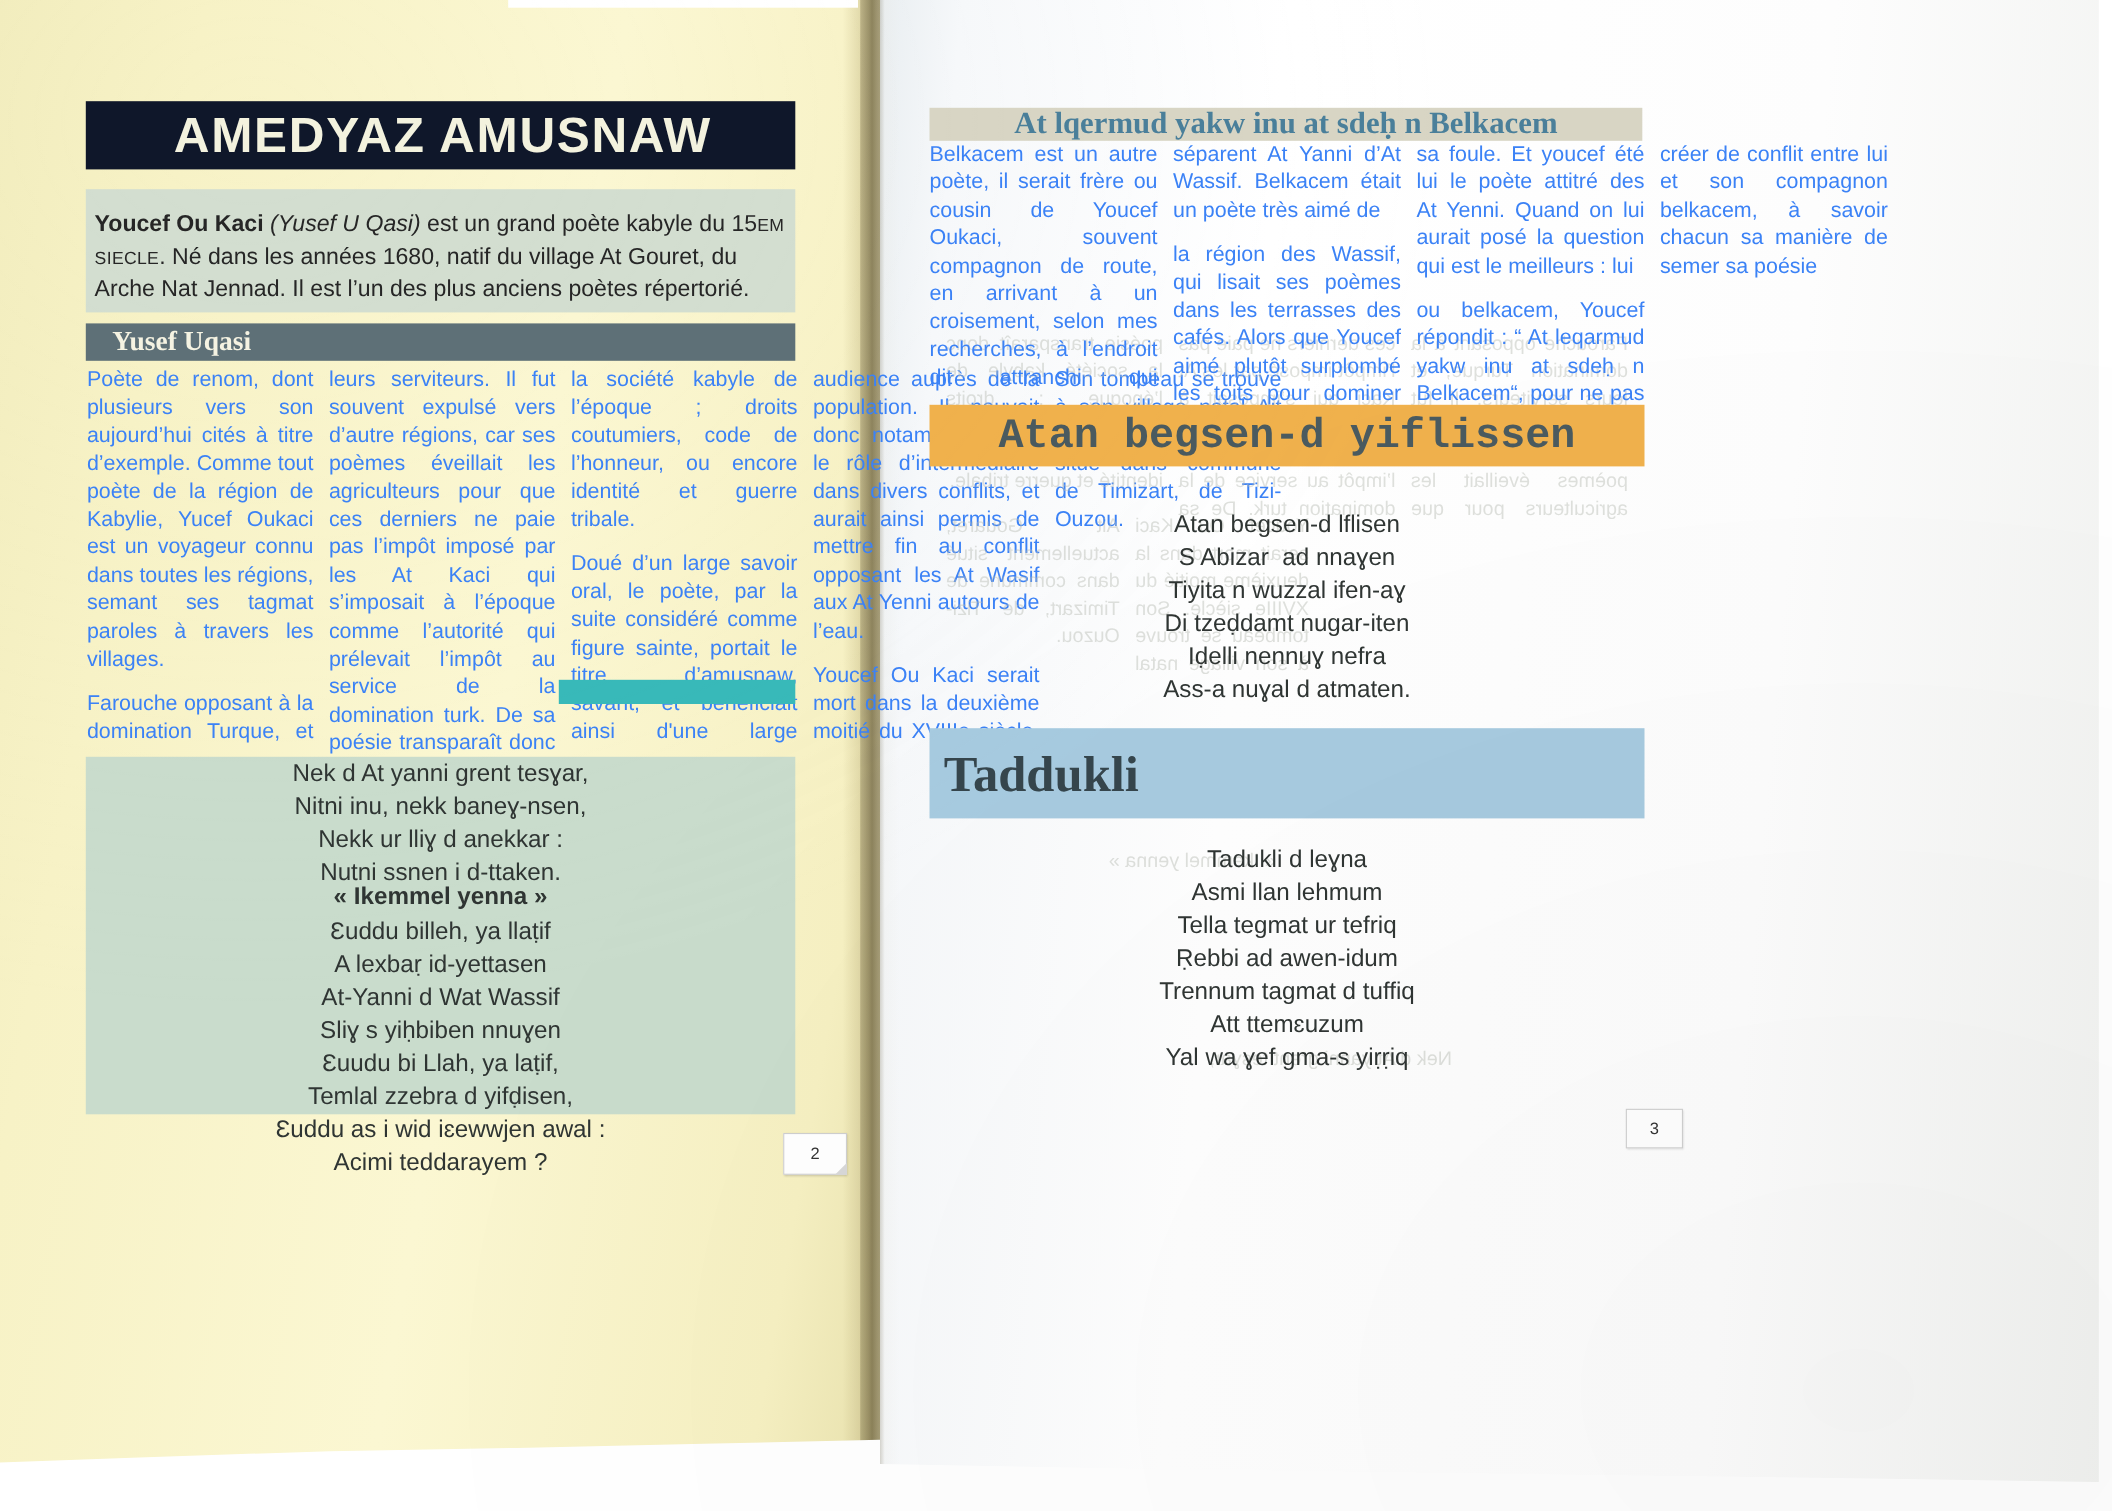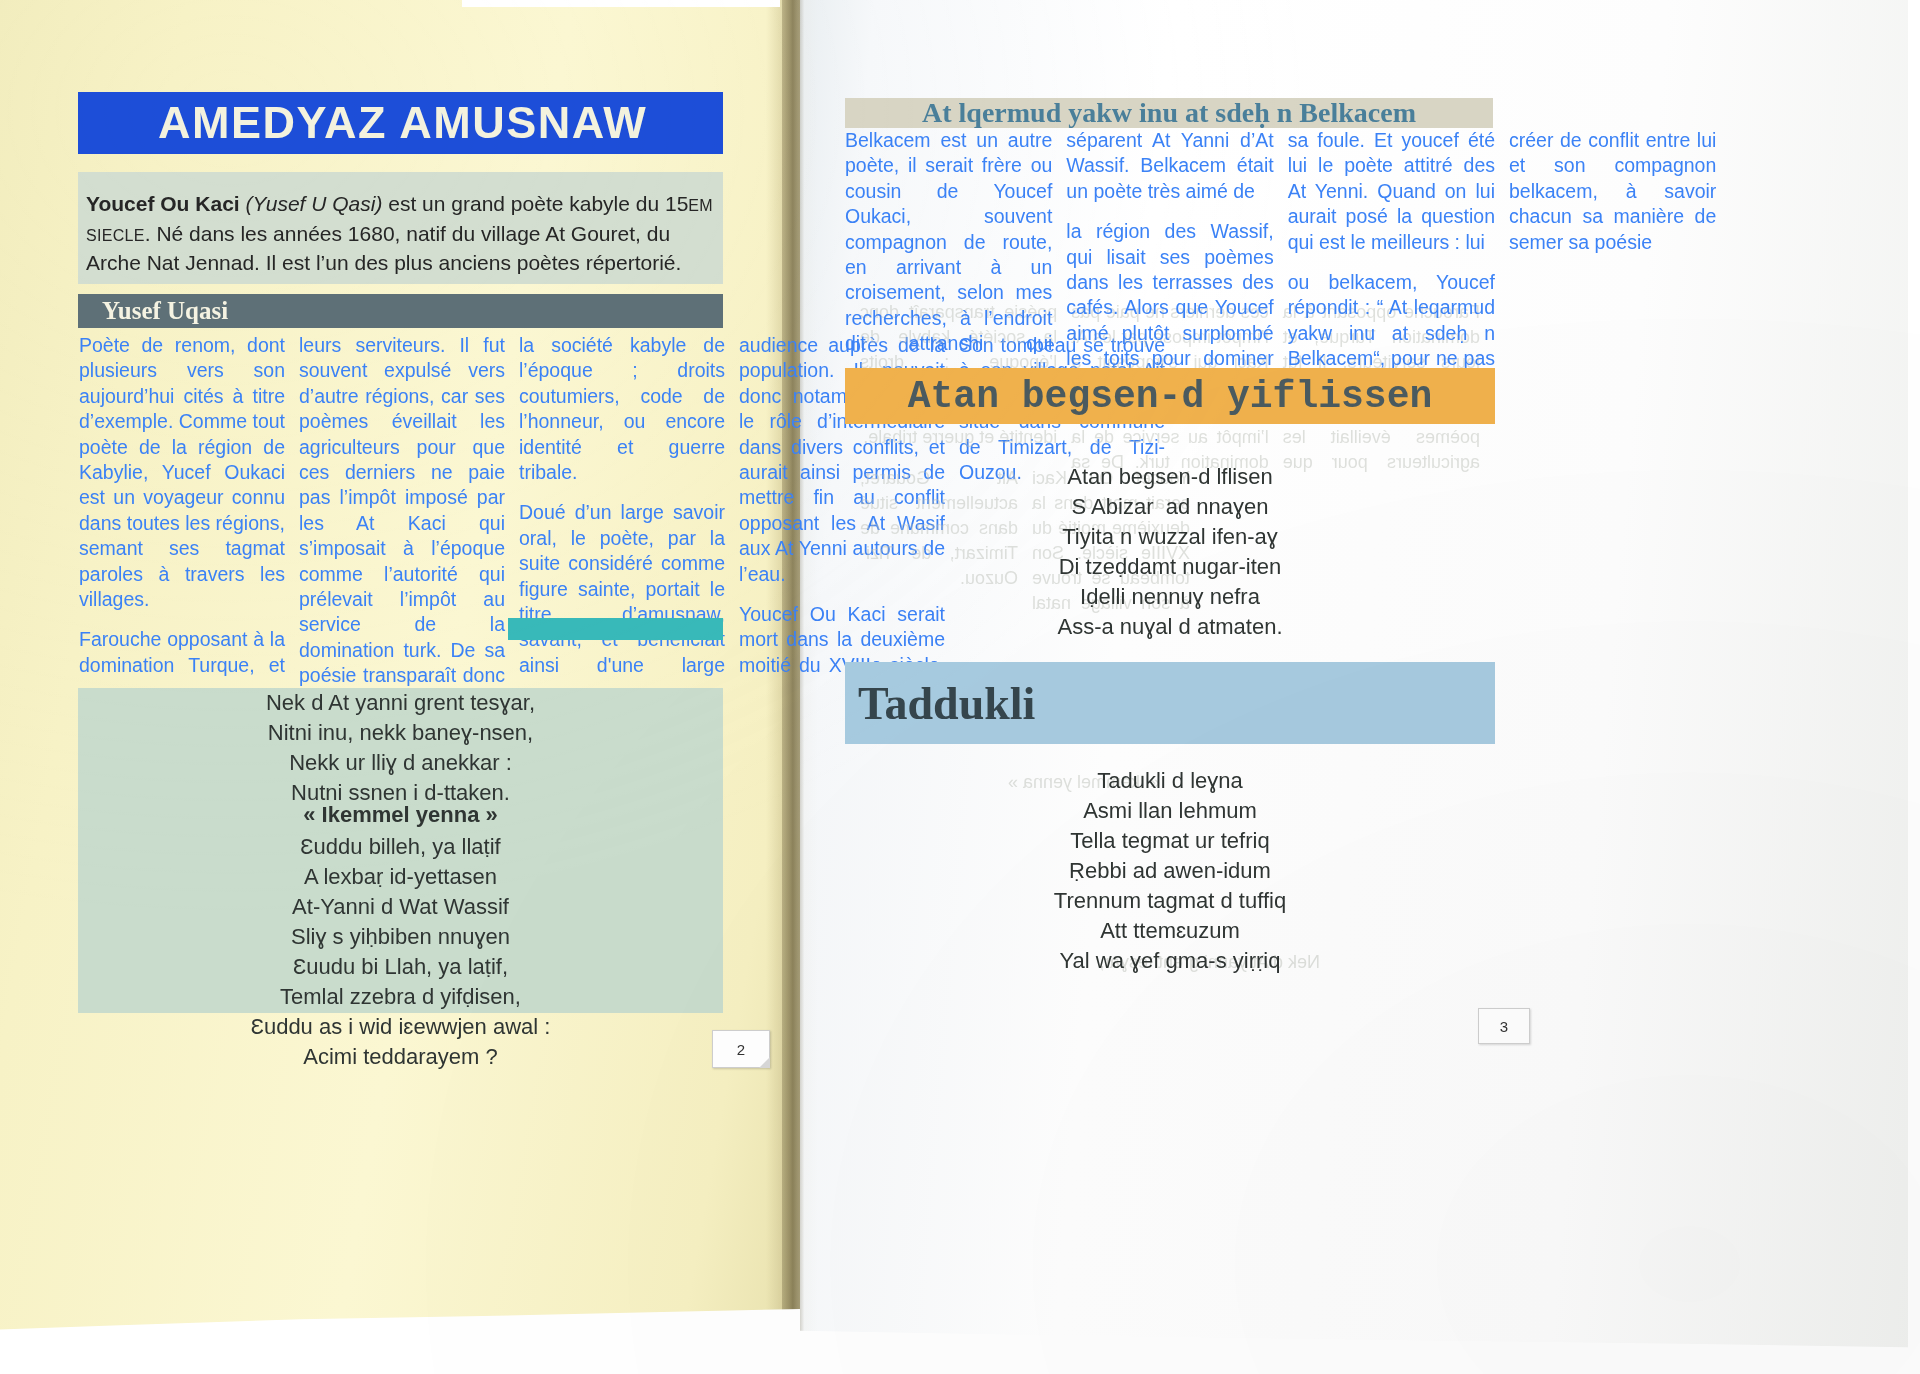--- a/index.html
+++ b/index.html
@@ -32,21 +32,21 @@
   .edge-bottom-left{position:absolute;left:0;bottom:0;width:800px;height:74px;background:#ffffff;
      clip-path:polygon(0 40%,120px 34%,300px 26%,470px 22%,640px 17%,800px 12%,800px 100%,0 100%);}
   .edge-bottom-right{position:absolute;left:800px;bottom:0;width:1120px;height:60px;background:#ffffff;
      clip-path:polygon(0 28%,260px 36%,620px 44%,900px 50%,1120px 56%,1120px 100%,0 100%);}
   .edge-right{position:absolute;right:0;top:0;width:12px;height:1374px;background:#ffffff;}
   .top-notch{position:absolute;left:462px;top:0;width:318px;height:7px;background:#ffffff;}
 
   
   .band{position:absolute;}
   .title-band{
-    background:#1d4ed8;color:#f3f2de;
+    background:#0f172a;color:#f3f2de;
     font-weight:700;letter-spacing:1.5px;
     display:flex;align-items:center;
   }
   .sub-band{background:#5e7077;color:#f5f3e2;display:flex;align-items:center;}
 
   .tint-green{background:#d3ded0;}
 
   .col-text{
     text-align:justify;
     color:#3b82f6;

